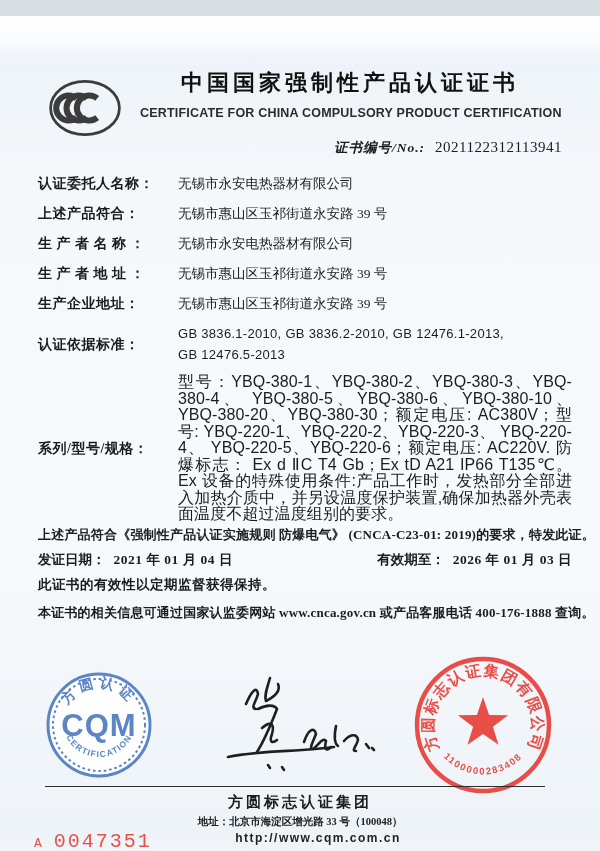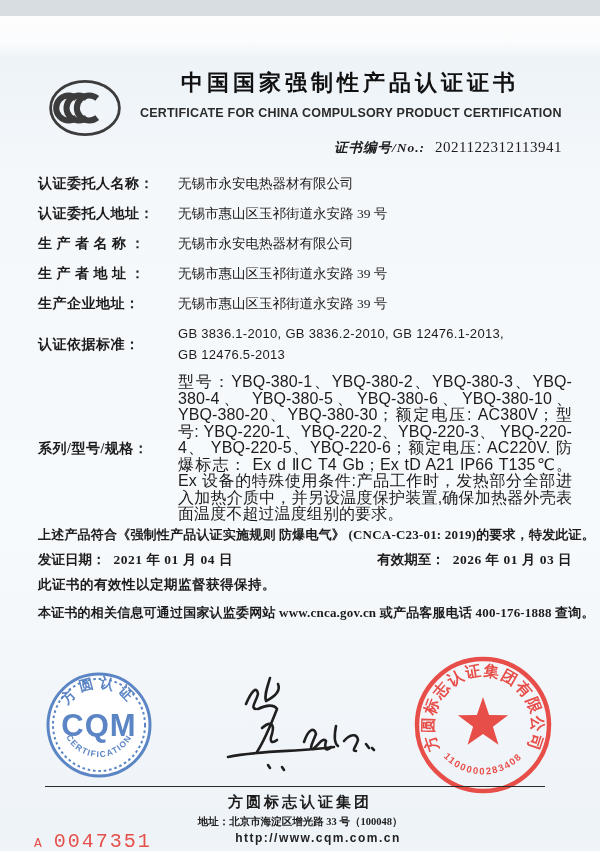--- a/index.html
+++ b/index.html
@@ -71,21 +71,21 @@
       <span class="cert-no-value">2021122312113941</span>
     </div>
   </div>
 
   <div class="fields">
     <div class="field-row">
       <span class="field-label">认证委托人名称：</span>
       <span class="field-value">无锡市永安电热器材有限公司</span>
     </div>
     <div class="field-row">
-      <span class="field-label">认证委托人地址：</span>
+      <span class="field-label">上述产品符合：</span>
       <span class="field-value">无锡市惠山区玉祁街道永安路 39 号</span>
     </div>
     <div class="field-row">
       <span class="field-label">生 产 者 名 称 ：</span>
       <span class="field-value">无锡市永安电热器材有限公司</span>
     </div>
     <div class="field-row">
       <span class="field-label">生 产 者 地 址 ：</span>
       <span class="field-value">无锡市惠山区玉祁街道永安路 39 号</span>
     </div>

